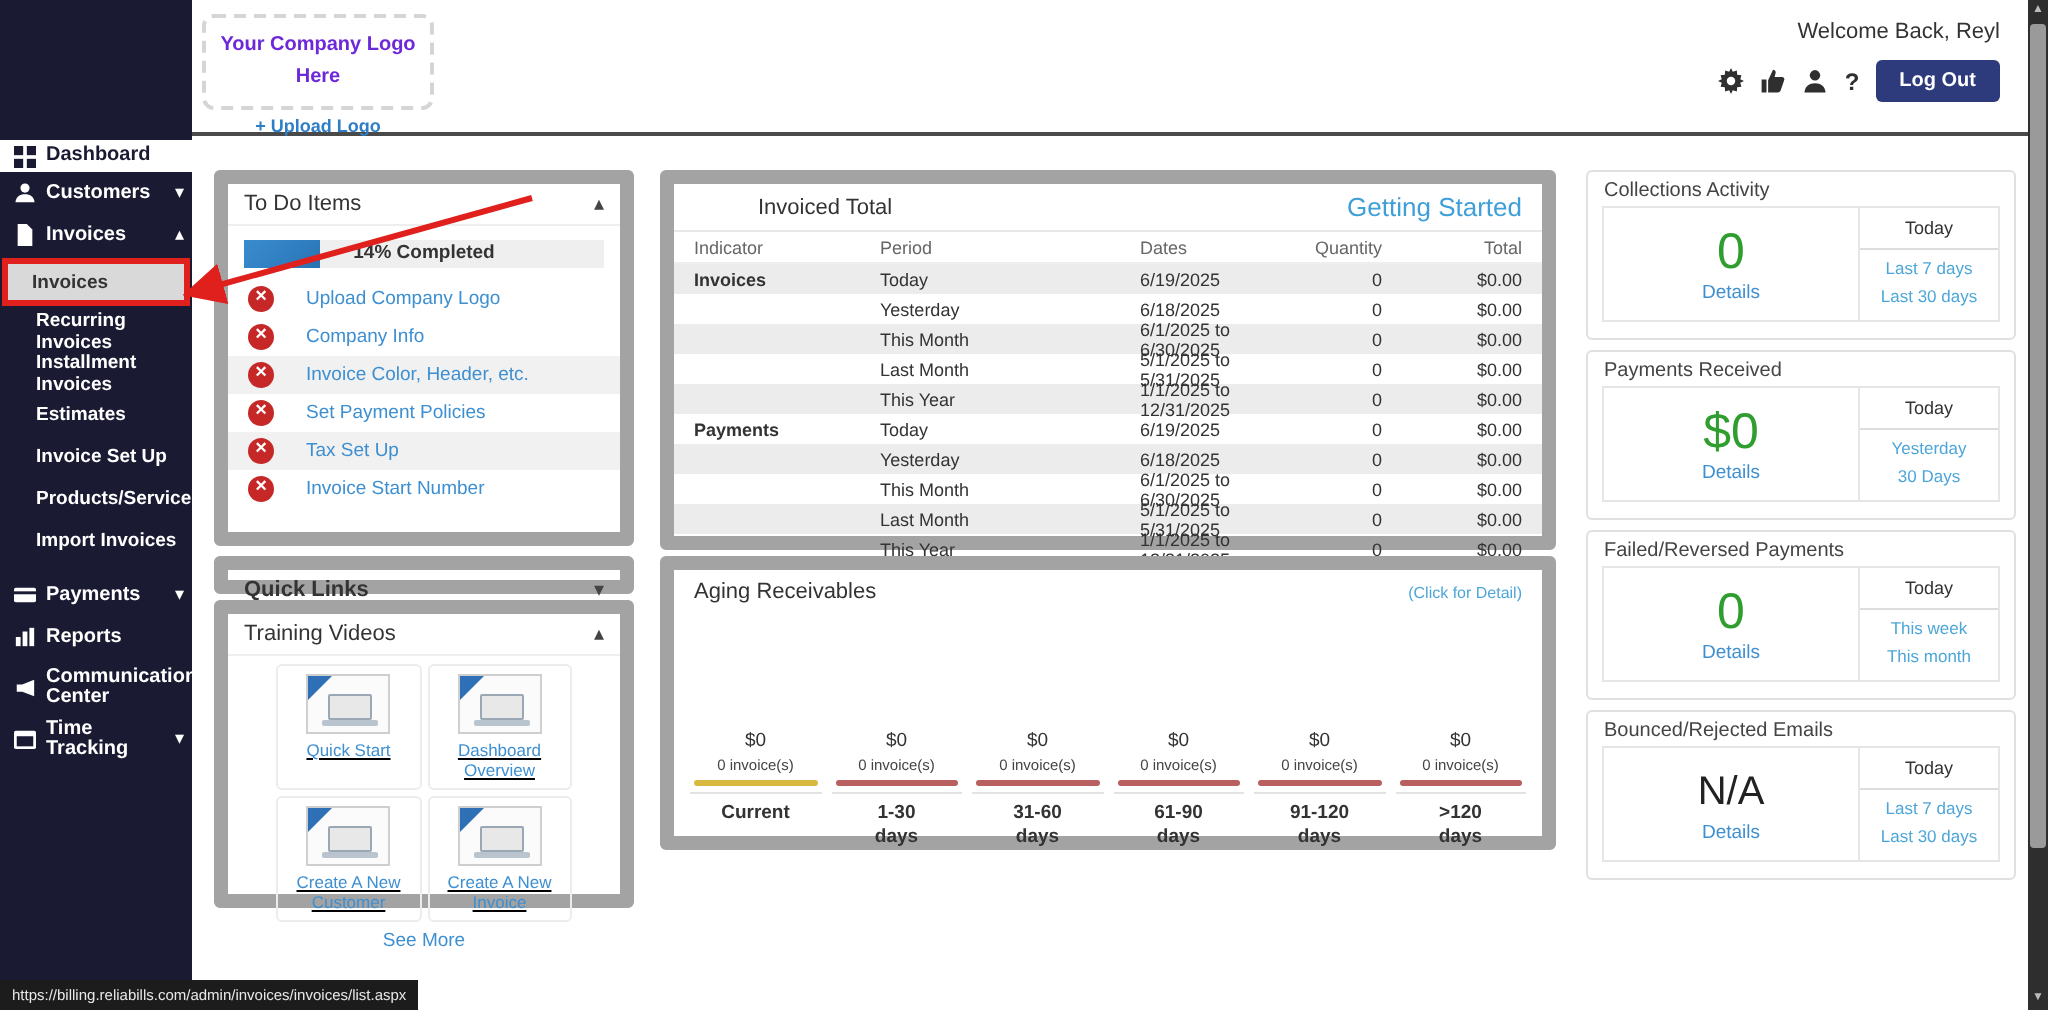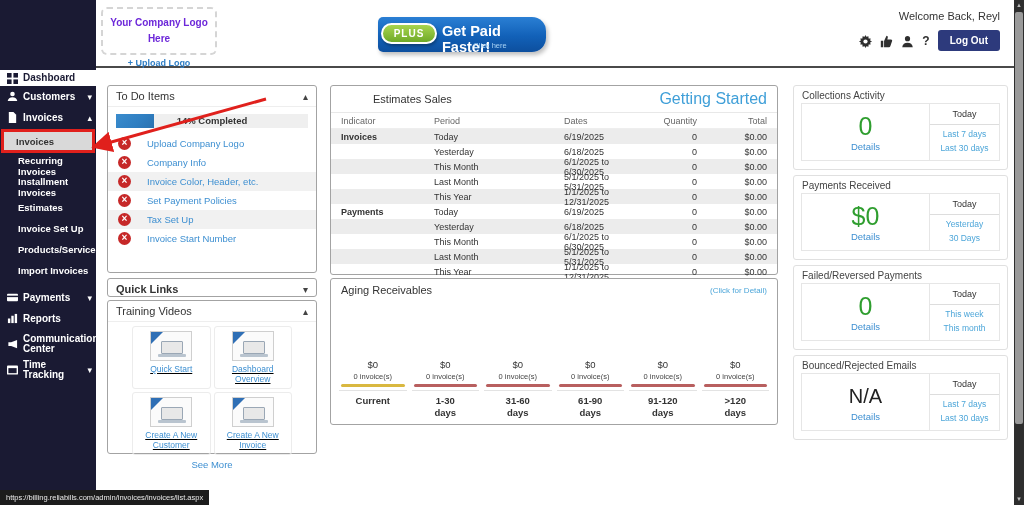--- a/index.html
+++ b/index.html
@@ -45,21 +45,21 @@
   #welcome { font-size:11px; color:#333; margin-bottom:8px; }
   #user-controls { display:flex; align-items:center; justify-content:flex-end; gap:8px; }
   .hdr-ico { width:13px; height:13px; cursor:pointer; }
   .hdr-ico svg { width:13px; height:13px; fill:#2f2f2f; }
   #help-q { font-size:12px; font-weight:700; color:#2f2f2f; cursor:pointer; }
   #logout-btn { background:#2d3a7c; color:#fff; font-size:10px; font-weight:700; border:none;
     border-radius:3px; padding:5px 12px; cursor:pointer; }
 
   
   #content { position:absolute; left:96px; top:70px; width:918px; height:420px; background:#fff; }
-  .panel { position:absolute; background:#fff; border:1px solid #a3a3a3; border-radius:3px; }
+  .panel { position:absolute; background:#fff; border:7px solid #a3a3a3; border-radius:3px; }
   .panel-head { display:flex; align-items:center; justify-content:space-between; padding:4px 8px;
     font-size:11px; color:#333; border-bottom:1px solid #eee; }
   .panel-chev { font-size:10px; color:#444; cursor:pointer; }
 
   
   #todo-panel { left:11px; top:15px; width:210px; height:188px; }
   #progress-wrap { margin:7px 8px 6px 8px; position:relative; height:14px; background:#efefef; }
   #progress-fill { position:absolute; left:0; top:0; height:14px; width:14%; min-width:38px;
     background:linear-gradient(135deg,#3a8ccd 0%,#2f7ec1 60%,#2a72b0 100%); }
   #progress-label { position:absolute; left:0; top:1px; width:100%; text-align:center; font-size:9.5px;
@@ -84,21 +84,21 @@
     border:1px solid #9aa7b5; border-radius:1px; }
   .thumb .laptop-base { position:absolute; left:7px; top:22px; width:28px; height:3px; background:#b9c4cf;
     border-radius:1px; }
   .video-label { font-size:8.5px; color:#3d8fd1; line-height:10px; }
   #see-more { text-align:center; font-size:9.5px; color:#3d8fd1; margin-top:4px; cursor:pointer; }
 
   
   #sales-panel { left:234px; top:15px; width:448px; height:190px; }
   #sales-head { display:flex; justify-content:space-between; align-items:center; padding:4px 10px 4px 42px;
     font-size:11px; color:#333; border-bottom:1px solid #e8e8e8; }
-  #getting-started { font-size:16px; color:#3f9fd8; cursor:pointer; }
+  #getting-started { font-size:13px; color:#3f9fd8; cursor:pointer; }
   .s-row { display:flex; align-items:center; height:15px; padding:0 10px; font-size:9px; color:#333; }
   .s-row.hdr { color:#666; height:16px; border-bottom:1px solid #eee; }
   .c-ind { width:93px; font-weight:700; }
   .s-row.hdr .c-ind { font-weight:400; }
   .c-per { width:130px; }
   .c-dat { flex:1; }
   .c-qty { width:70px; text-align:right; padding-right:14px; }
   .c-tot { width:56px; text-align:right; }
   .s-row.stripe { background:#ececec; }
 
@@ -226,25 +226,20 @@
             </svg></span>
           <span class="lbl">Time Tracking</span>
           <span class="chev">▾</span>
         </div>
       </nav>
   </aside>
 
   <header id="topbar">
     <div id="logo-box">Your Company Logo Here</div>
     <div id="upload-logo">+ Upload Logo</div>
-    <div id="banner">
-      <div id="banner-badge">PLUS</div>
-      <div id="banner-title">Get Paid Faster!</div>
-      <div id="banner-sub">Click here</div>
-    </div>
     <div id="user-area">
       <div id="welcome">Welcome Back, Reyl</div>
       <div id="user-controls">
         <span class="hdr-ico">
           <svg viewBox="0 0 16 16">
               <path d="M8 0l1.1 2.3 2.5-.7.2 2.6 2.6.2-.7 2.5L16 8l-2.3 1.1.7 2.5-2.6.2-.2 2.6-2.5-.7L8 16l-1.1-2.3-2.5.7-.2-2.6-2.6-.2.7-2.5L0 8l2.3-1.1-.7-2.5 2.6-.2.2-2.6 2.5.7z"></path>
               <circle cx="8" cy="8" r="2.6" fill="#fff"></circle>
             </svg>
         </span>
         <span class="hdr-ico">
@@ -347,21 +342,21 @@
               <div class="laptop-base"></div>
             </div>
             <div class="video-label">Create A New Invoice</div>
           </div>
         </div>
       <div id="see-more">See More</div>
     </section>
 
     <section class="panel" id="sales-panel">
       <div id="sales-head">
-        <span>Estimates Sales</span>
+        <span>Invoiced Total</span>
         <span id="getting-started">Getting Started</span>
       </div>
       <div id="sales-table">
           <div class="s-row hdr">
             <span class="c-ind">Indicator</span>
             <span class="c-per">Period</span>
             <span class="c-dat">Dates</span>
             <span class="c-qty">Quantity</span>
             <span class="c-tot">Total</span>
           </div>

